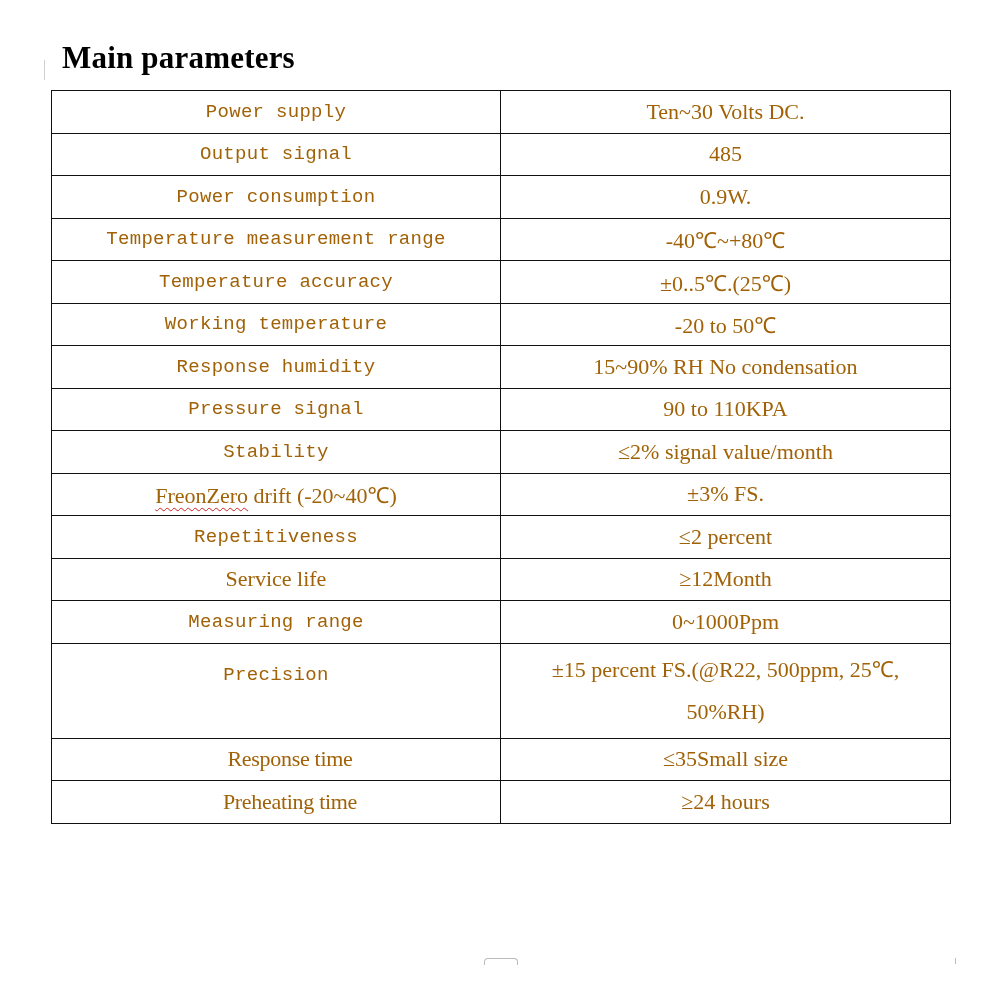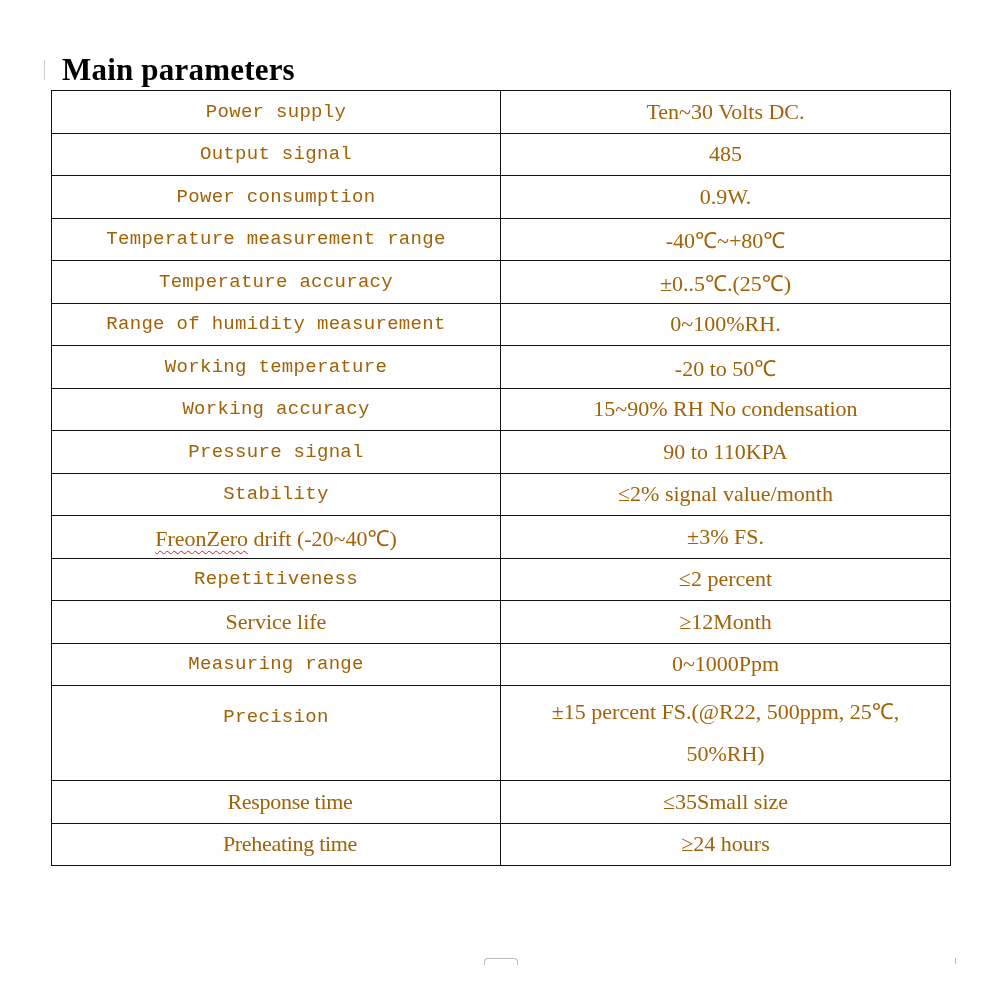--- a/index.html
+++ b/index.html
@@ -1,18 +1,18 @@
 <!DOCTYPE html>
 <html><head>
 <meta charset="utf-8">
 <style>
   html, body { margin: 0; padding: 0; background: #ffffff; }
   body { width: 1000px; height: 1000px; position: relative; overflow: hidden; }
   .title {
-    position: absolute; left: 62px; top: 52px;
+    position: absolute; left: 62px; top: 40px;
     font-family: "Liberation Serif", serif; font-weight: bold;
     font-size: 31px; color: #000; margin: 0; letter-spacing: 0.2px;
   }
   .left-mark {
     position: absolute; left: 44px; top: 60px; width: 1px; height: 20px; background: #d0d0d0;
   }
   table.params {
     position: absolute; left: 51px; top: 90px;
     width: 899px; border-collapse: collapse; table-layout: fixed;
   }
@@ -62,29 +62,25 @@
     </tr>
     <tr>
       <td class="mono">Temperature measurement range</td>
       <td class="val">-40℃~+80℃</td>
     </tr>
     <tr>
       <td class="mono">Temperature accuracy</td>
       <td class="val">±0..5℃.(25℃)</td>
     </tr>
     <tr>
-      <td class="mono">Range of humidity measurement</td>
-      <td class="val">0~100%RH.</td>
-    </tr>
-    <tr>
       <td class="mono">Working temperature</td>
       <td class="val">-20 to 50℃</td>
     </tr>
     <tr>
-      <td class="mono">Working accuracy</td>
+      <td class="mono">Response humidity</td>
       <td class="val">15~90% RH No condensation</td>
     </tr>
     <tr>
       <td class="mono">Pressure signal</td>
       <td class="val">90 to 110KPA</td>
     </tr>
     <tr>
       <td class="mono">Stability</td>
       <td class="val">≤2% signal value/month</td>
     </tr>

